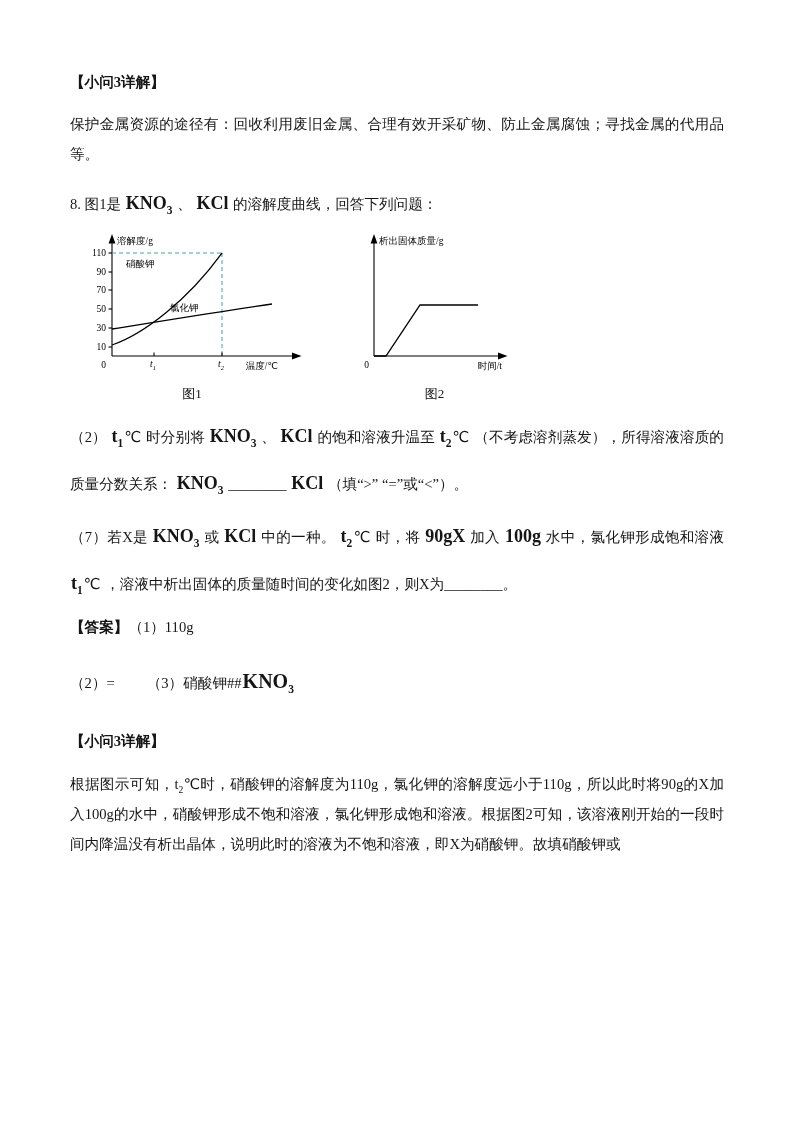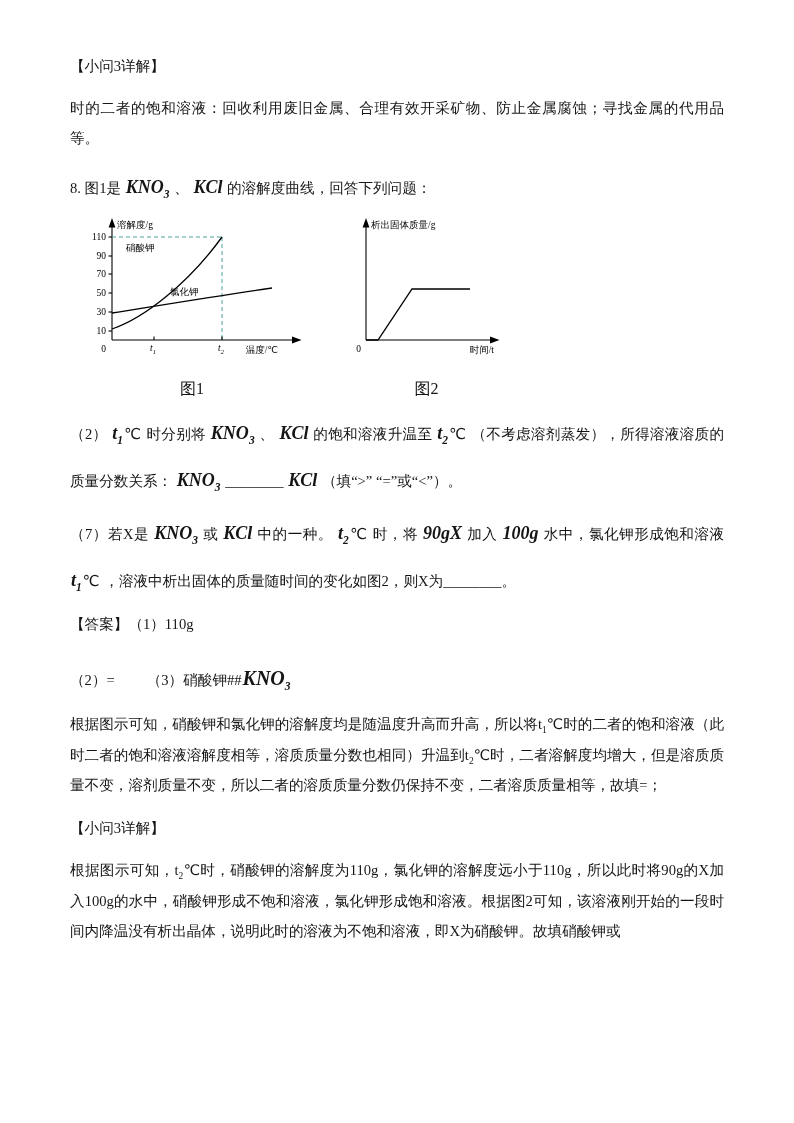--- a/index.html
+++ b/index.html
@@ -4,52 +4,52 @@
 <style>
   * { box-sizing: border-box; }
   html, body { margin: 0; padding: 0; background: #ffffff; }
   .page {
     width: 794px; min-height: 1123px; margin: 0 auto; background: #fff;
     padding: 48px 70px 30px 70px; color: #151515;
     font-family: "Liberation Serif", "DejaVu Sans", serif;
     font-size: 14.6px;
   }
   .para { margin: 0 0 13px; line-height: 2.05; text-align: justify; }
-  .hdr  { font-weight: 400; margin: 4px 0 13px; line-height: 2.0; }
+  .hdr  { font-weight: 700; margin: 20px 0 13px; line-height: 2.0; }
   .qtitle { margin: 6px 0 4px; line-height: 2.3; }
   .qline { margin: 0 0 6px; line-height: 2.6; text-align: justify; }
   .formula {
-    font-family: "Liberation Serif", serif; font-weight: 700; font-style: italic;
+    font-family: "Liberation Serif", serif; font-weight: 700; 
     font-size: 18px; white-space: nowrap; padding: 0 1px;
   }
   .formula sub { font-size: 11.5px; font-weight: 700; }
   .formula-lg { font-size: 20px; }
   .deg { font-size: 15px; font-style: normal; font-weight: 400; padding-right: 1px; }
   sub.sm { font-size: 9.5px; }
   .gap { display: inline-block; width: 32px; }
-  .charts { display: flex; align-items: center; gap: 32px; margin: 2px 0 10px 2px; }
+  .charts { display: flex; align-items: center; gap: 40px; margin: 2px 0 10px 2px; }
   .chart { margin: 0; text-align: center; }
-  .chart figcaption { font-size: 16px; margin-top: 11px; }
+  .chart figcaption { font-size: 13px; margin-top: 1px; }
   svg text { font-family: "Liberation Serif", "DejaVu Sans", serif; fill: #000; }
   .ax   { stroke: #000; stroke-width: 1.1; }
   .axf  { fill: #000; stroke: none; }
   .curve{ fill: none; stroke: #000; stroke-width: 1.3; }
   .dash { fill: none; stroke: #4aa49f; stroke-width: 1; stroke-dasharray: 4 3; }
   .t  { font-size: 9.5px; }
   .ts { font-size: 6.5px; }
   .ital { font-style: italic; }
 </style>
 </head>
 <body>
 
 <div class="page">
 
   <p class="hdr">【小问3详解】</p>
 
-  <p class="para">时的二者的饱和溶液：回收利用废旧金属、合理有效开采矿物、防止金属腐蚀；寻找金属的代用品等。</p>
+  <p class="para">保护金属资源的途径有：回收利用废旧金属、合理有效开采矿物、防止金属腐蚀；寻找金属的代用品等。</p>
 
   <p class="qtitle">
     <span>8. 图1是</span>
     <span class="formula"><span>KNO</span><sub>3</sub></span>
     <span>、</span>
     <span class="formula">KCl</span>
     <span>的溶解度曲线，回答下列问题：</span>
   </p>
 
   <div class="charts">
@@ -146,22 +146,19 @@
   <p class="para">
     <span class="hdr">【答案】</span><span>（1）110g</span>
   </p>
 
   <p class="qline">
     <span>（2）=</span><span class="gap"></span><span>（3）硝酸钾##</span><span class="formula formula-lg"><span>KNO</span><sub>3</sub></span>
   </p>
 
 
 
-  <p class="para">
-    <span>根据图示可知，硝酸钾和氯化钾的溶解度均是随温度升高而升高，所以将t</span><sub class="sm">1</sub><span>℃时的二者的饱和溶液（此时二者的饱和溶液溶解度相等，溶质质量分数也相同）升温到t</span><sub class="sm">2</sub><span>℃时，二者溶解度均增大，但是溶质质量不变，溶剂质量不变，所以二者的溶质质量分数仍保持不变，二者溶质质量相等，故填=；</span>
-  </p>
 
   <p class="hdr">【小问3详解】</p>
   <p class="para">
     <span>根据图示可知，t</span><sub class="sm">2</sub><span>℃时，硝酸钾的溶解度为110g，氯化钾的溶解度远小于110g，所以此时将90g的X加入100g的水中，硝酸钾形成不饱和溶液，氯化钾形成饱和溶液。根据图2可知，该溶液刚开始的一段时间内降温没有析出晶体，说明此时的溶液为不饱和溶液，即X为硝酸钾。故填硝酸钾或</span>
   </p>
 
 </div>
 
 </body></html>

